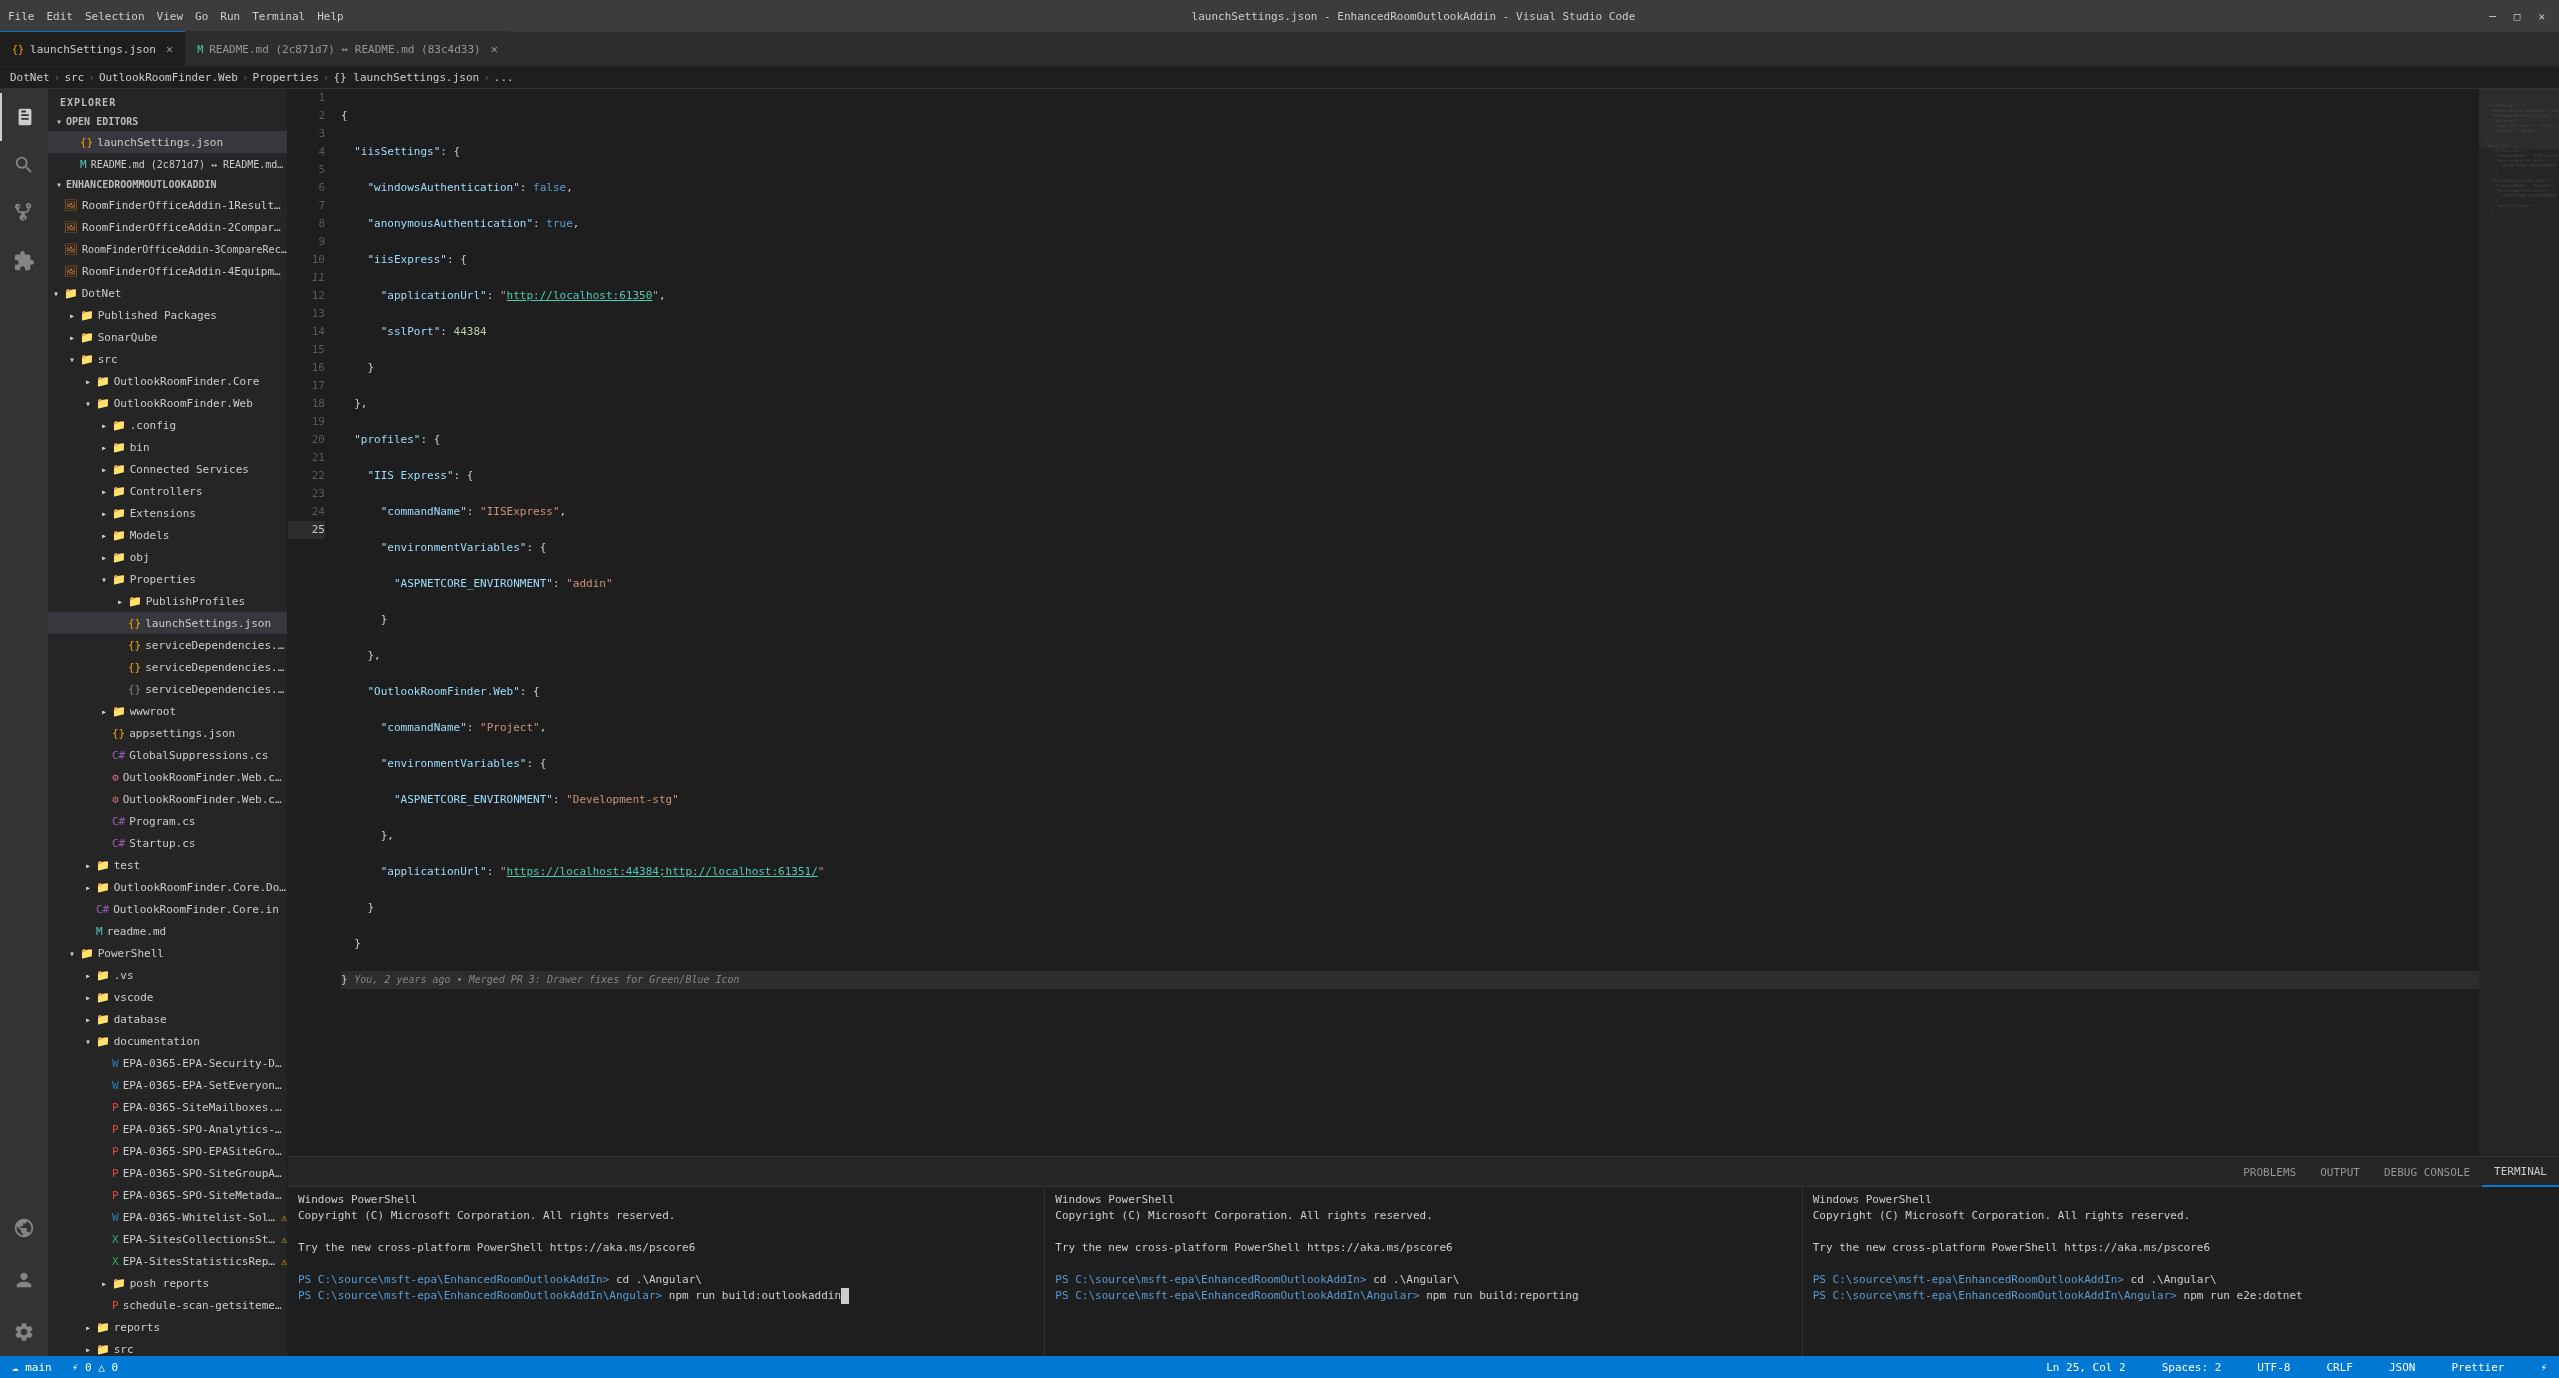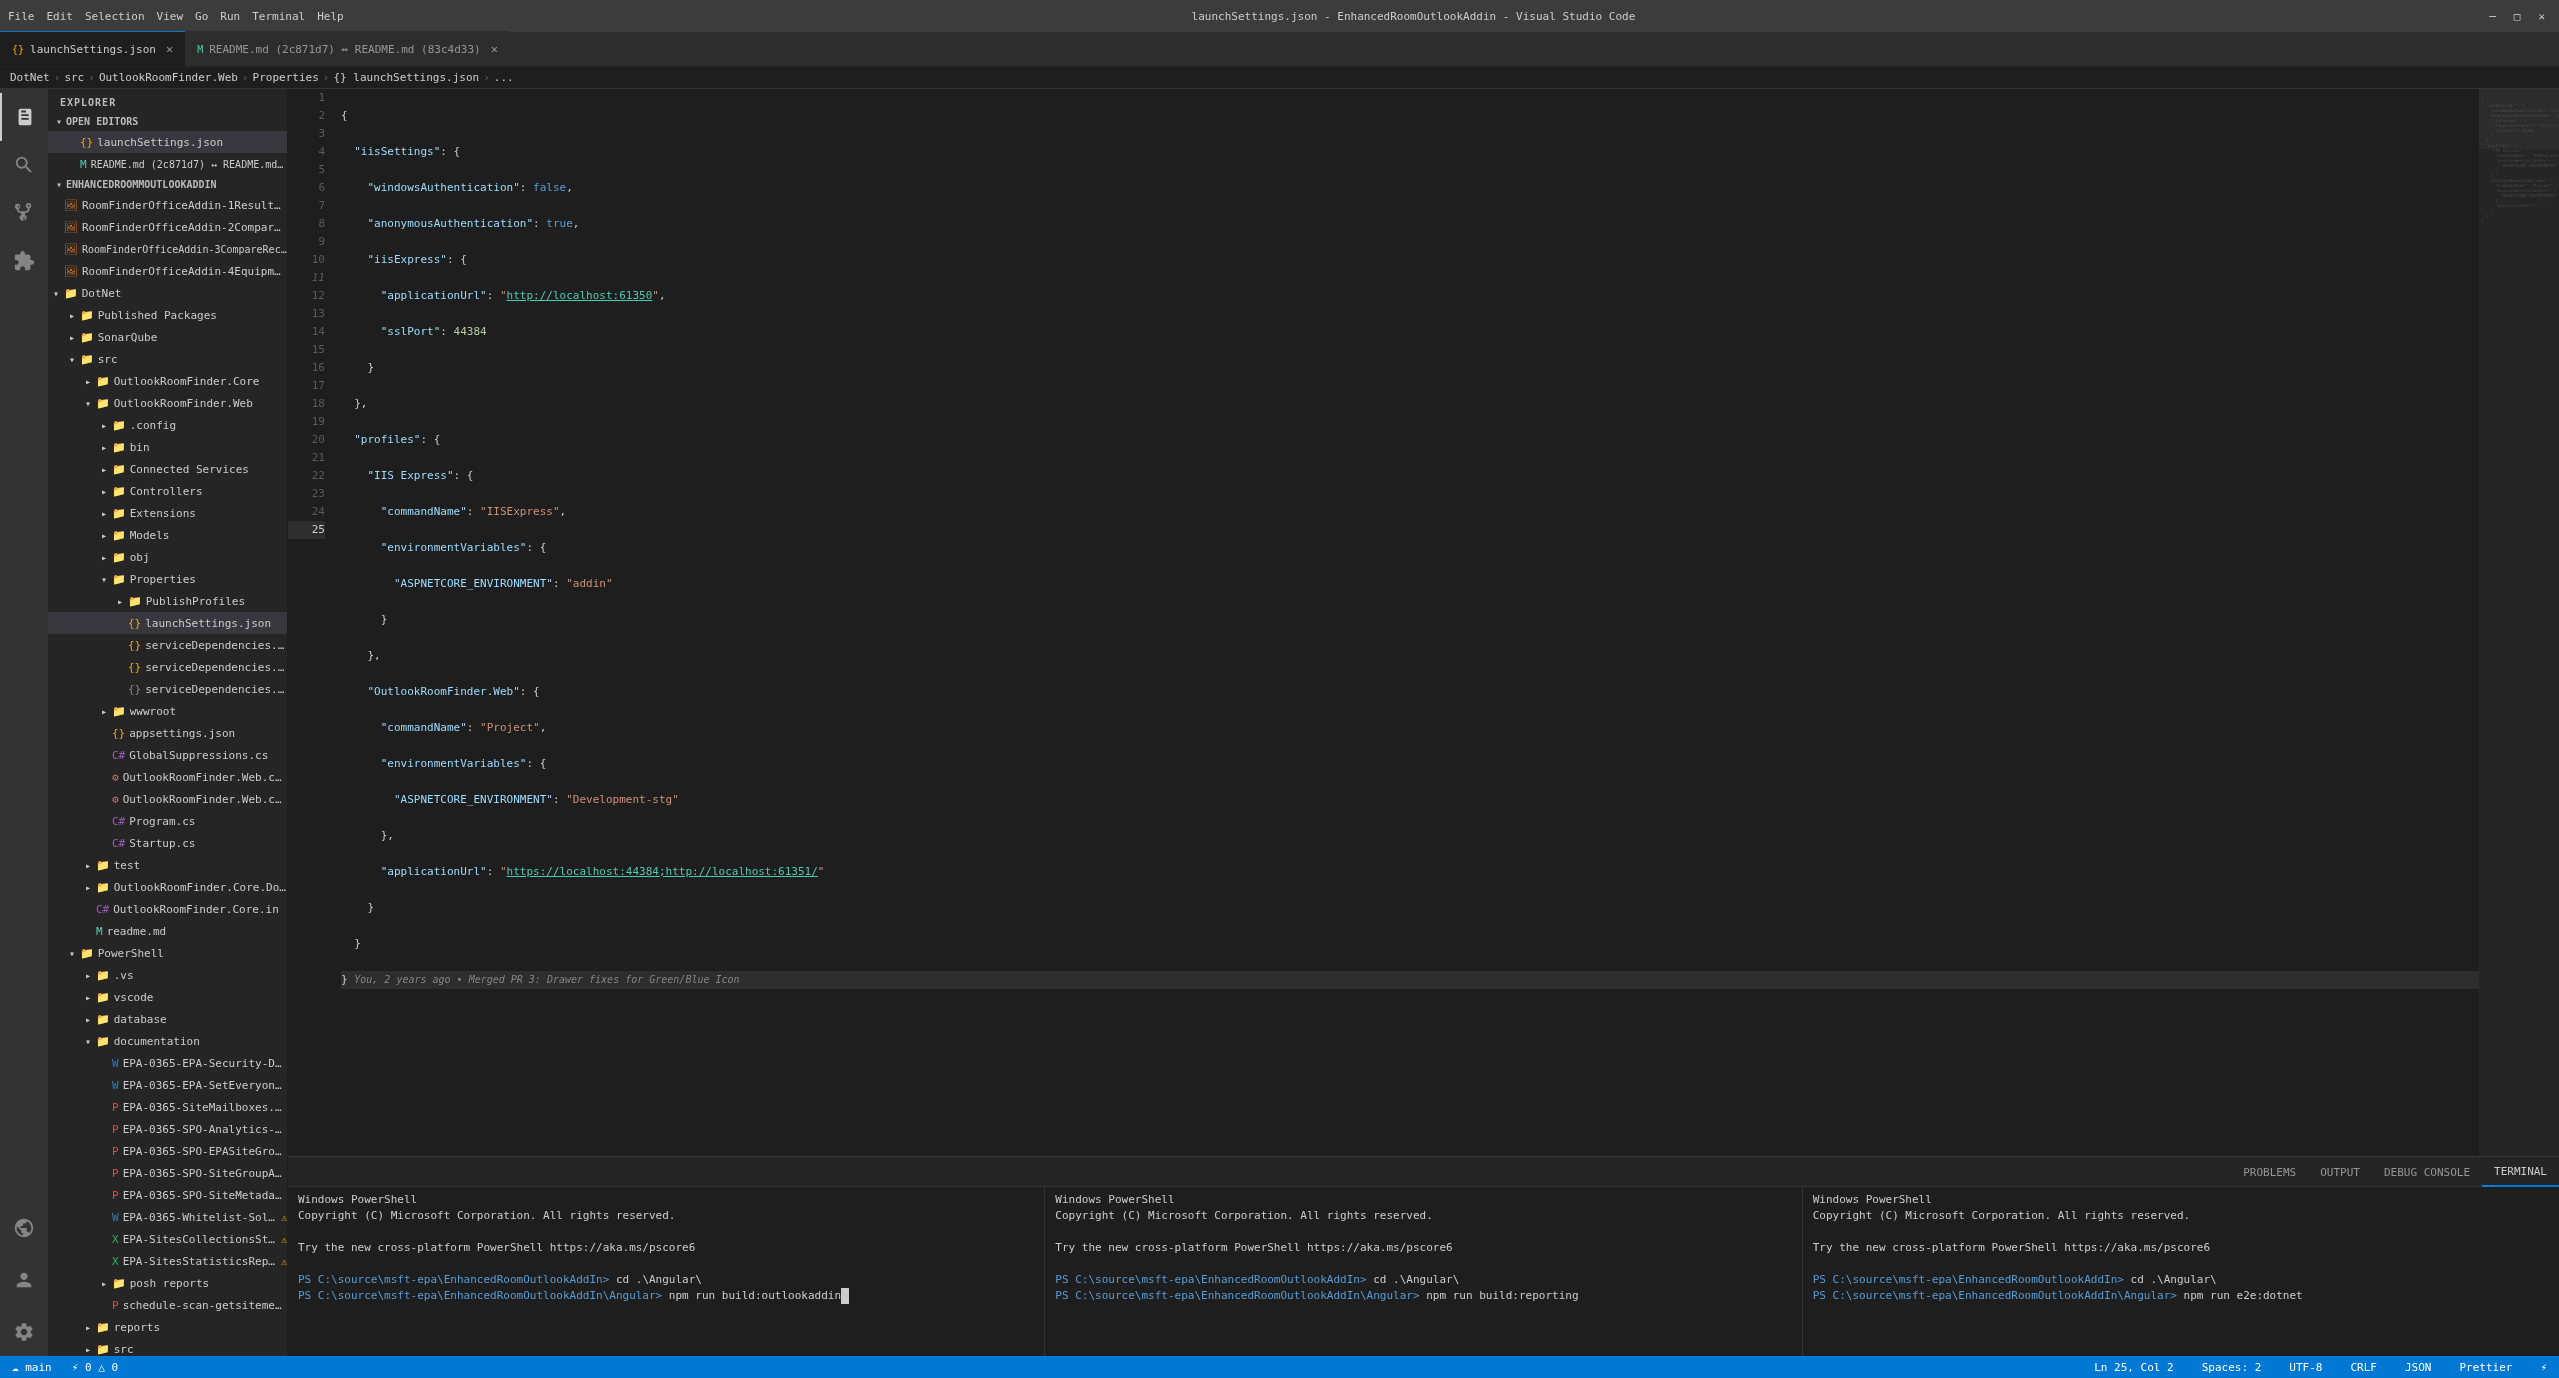--- a/index.html
+++ b/index.html
@@ -266,21 +266,21 @@
       background: #0078d4;
       display: flex;
       align-items: center;
       padding: 0 8px;
       font-size: 11px;
       color: white;
       flex-shrink: 0;
       justify-content: space-between;
     }
     .statusbar-left { display: flex; align-items: center; gap: 12px; }
-    .statusbar-right { display: flex; align-items: center; gap: 20px; }
+    .statusbar-right { display: flex; align-items: center; gap: 28px; }
     .status-item { cursor: pointer; padding: 0 4px; }
 
     
     .json-key { color: #9cdcfe; }
     .json-str { color: #ce9178; }
     .json-bool { color: #569cd6; }
     .json-num { color: #b5cea8; }
     .json-punct { color: #cccccc; }
     .json-url { color: #4ec9b0; text-decoration: underline; }
     .git-annotation { color: #858585; font-style: italic; font-size: 10px; }

